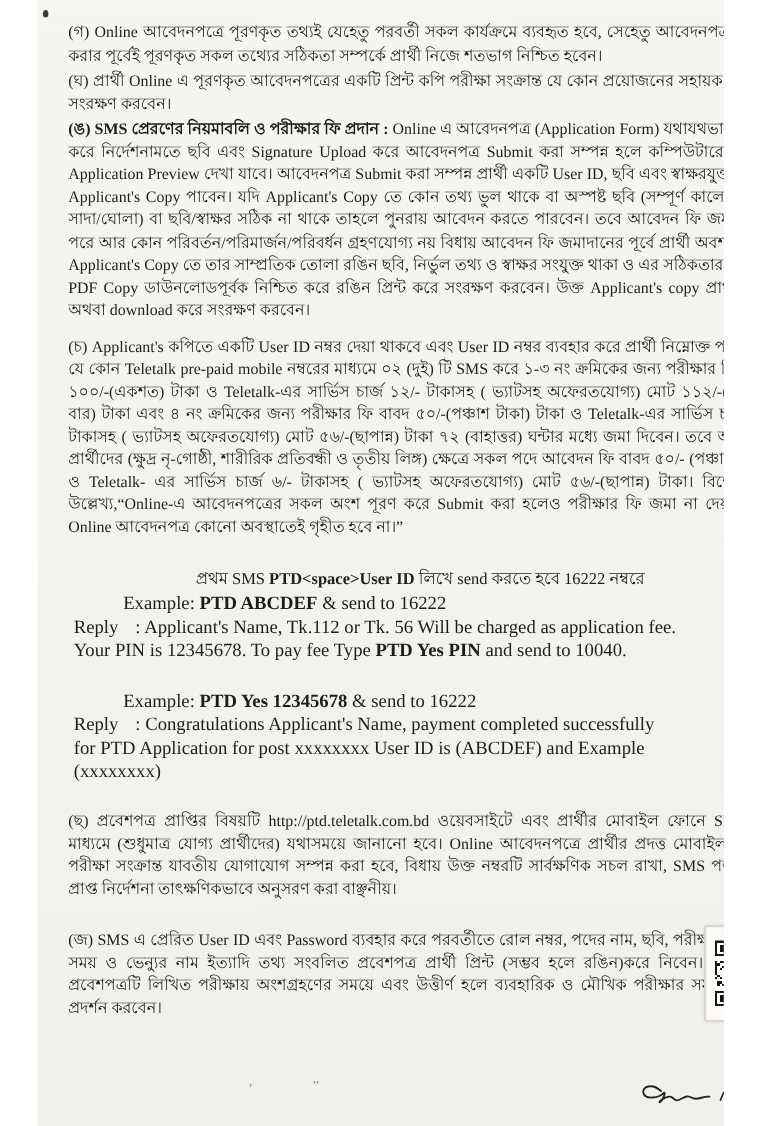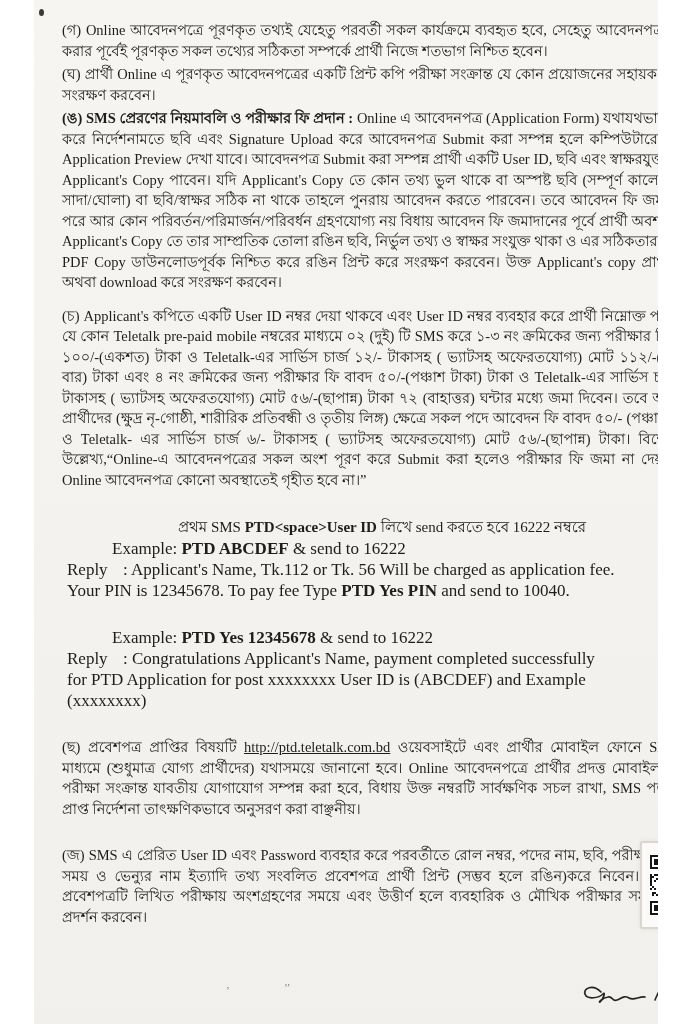--- a/index.html
+++ b/index.html
@@ -14,21 +14,21 @@
   }
   .content{
     position:absolute;left:28px;top:20px;width:640px;
     font-size:14.5px;line-height:20.5px;
   }
   .para{margin:0;text-align:justify;}
   .gap-sm{margin-top:3px;}
   .gap-md{margin-top:13px;}
   .gap-lg{margin-top:26px;}
   .b{font-weight:700;}
-  .url{text-decoration:underline;}
+  .url{}
   .latin-line{font-size:17px;line-height:21px;}
   .sms-block{margin-top:26px;}
   .sms-head{font-size:15px;line-height:22px;text-align:center;}
   .example-line{margin-left:50px;}
   .reply-line,.reply-cont{margin-left:5px;}
   .reply-label{display:inline-block;min-width:56px;}
   
   .qr-frame{
     position:absolute;left:606px;top:841px;width:76px;height:84px;
     background:#fbfaf8;border:2px solid #d9d6d0;border-radius:2px;

